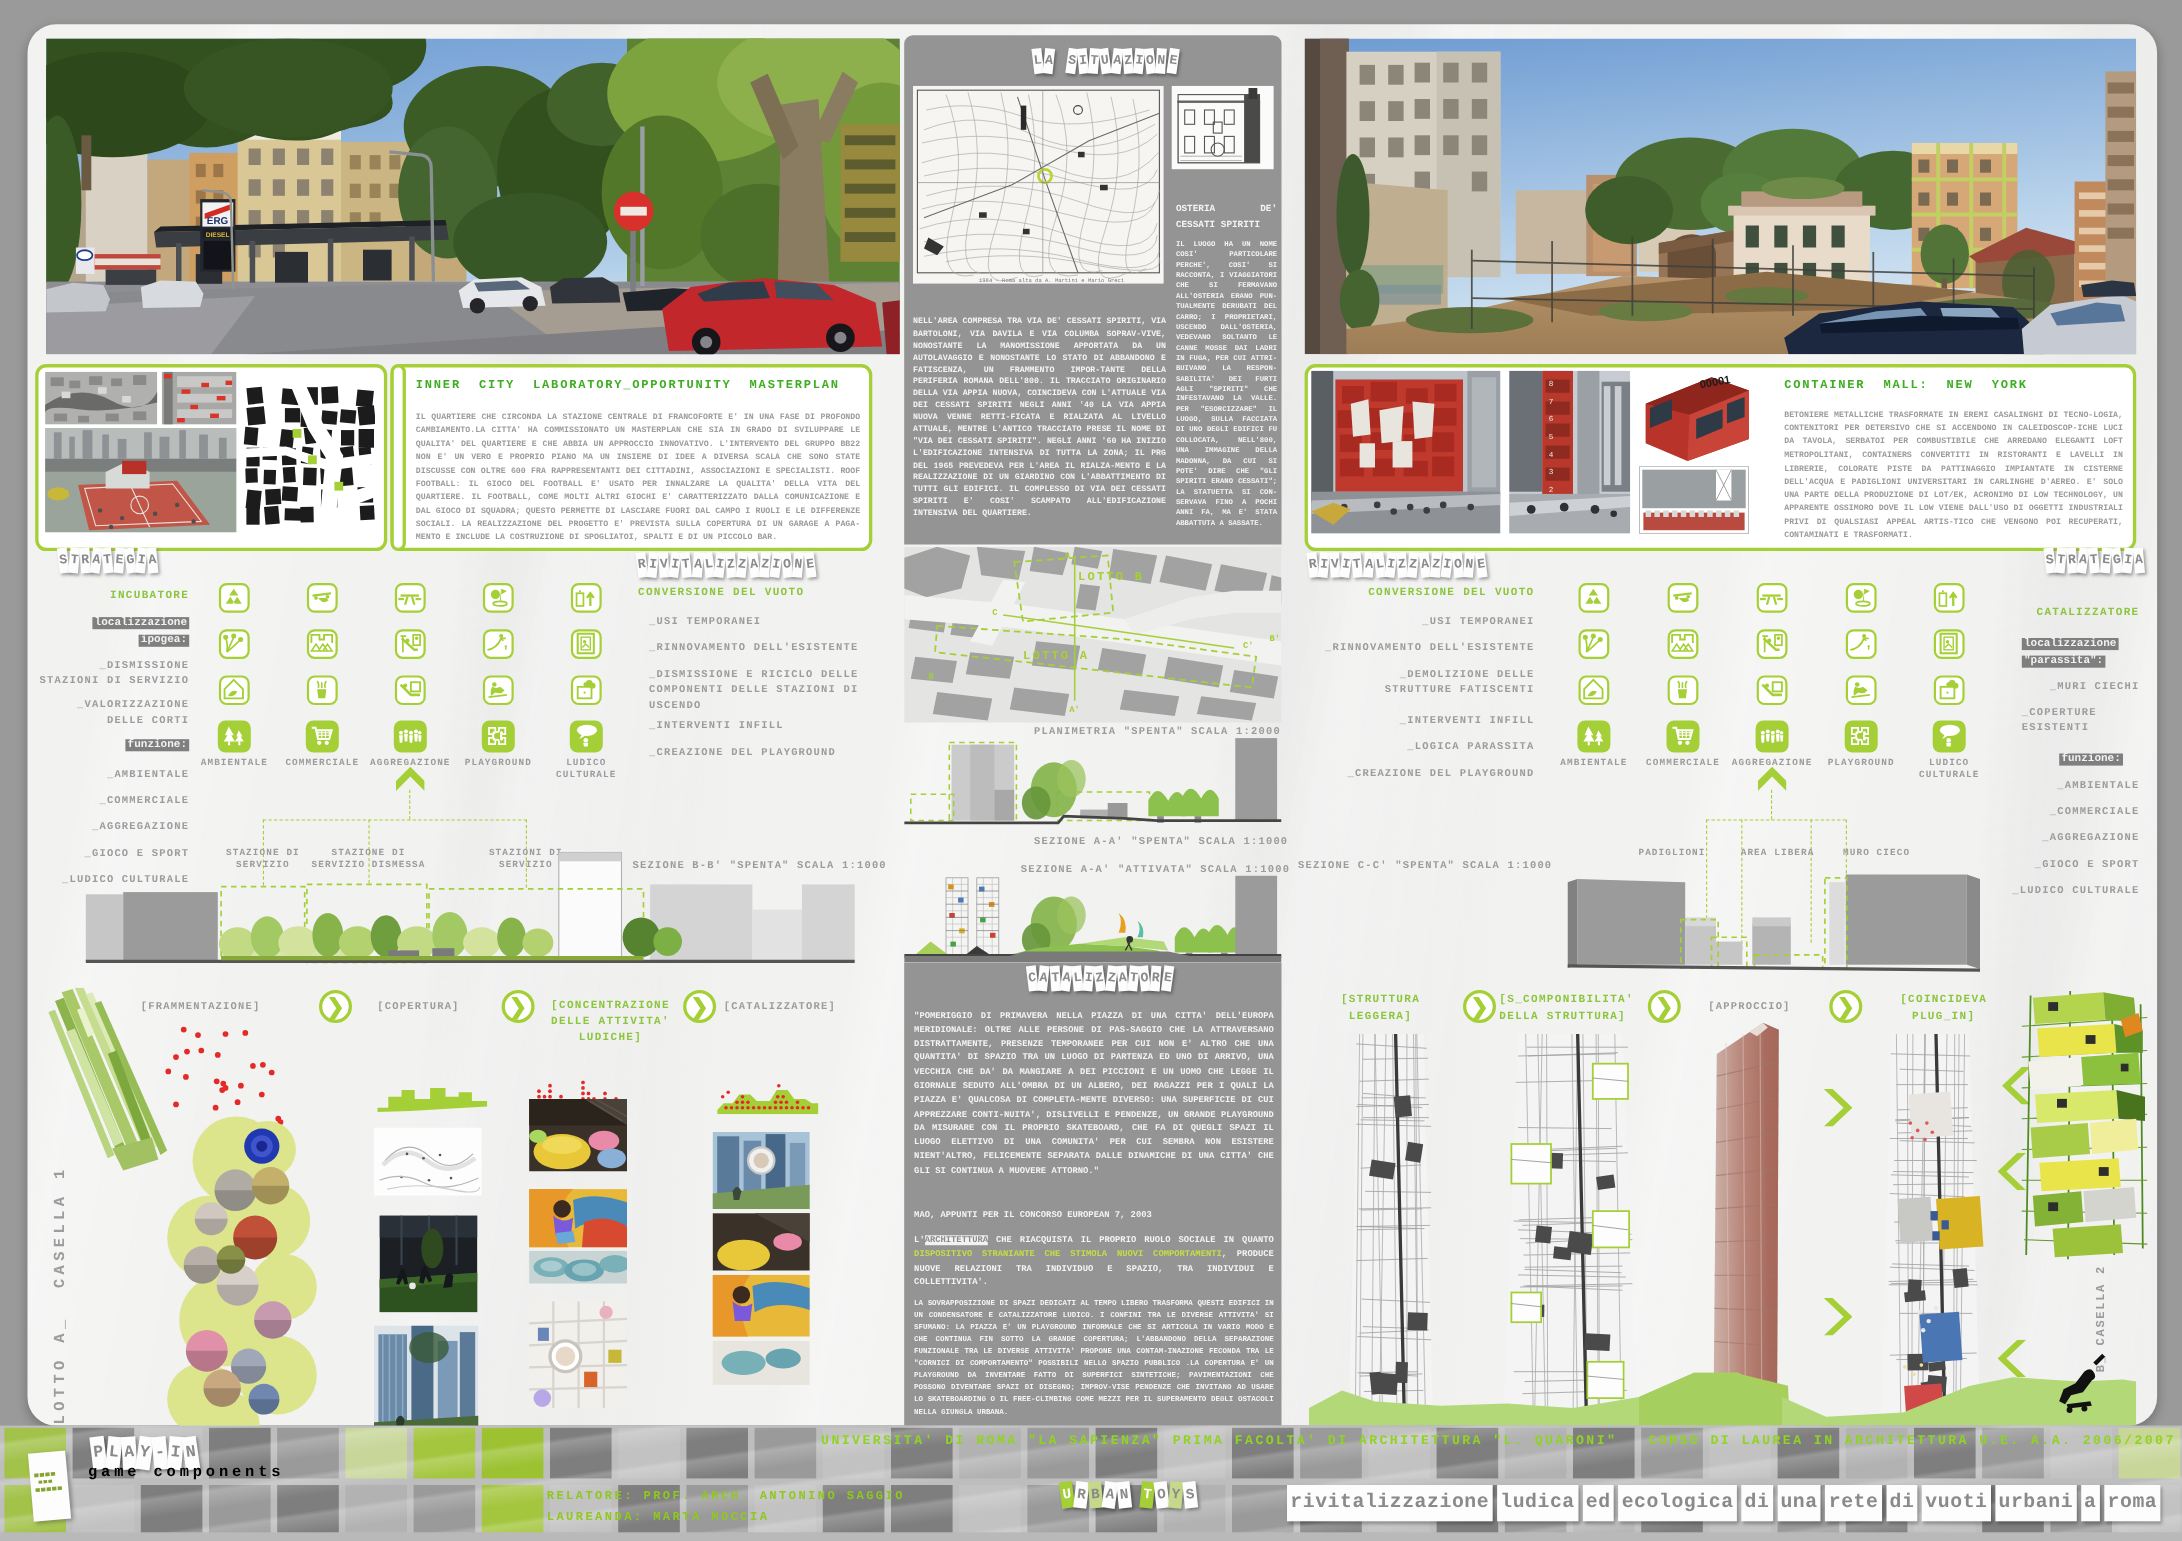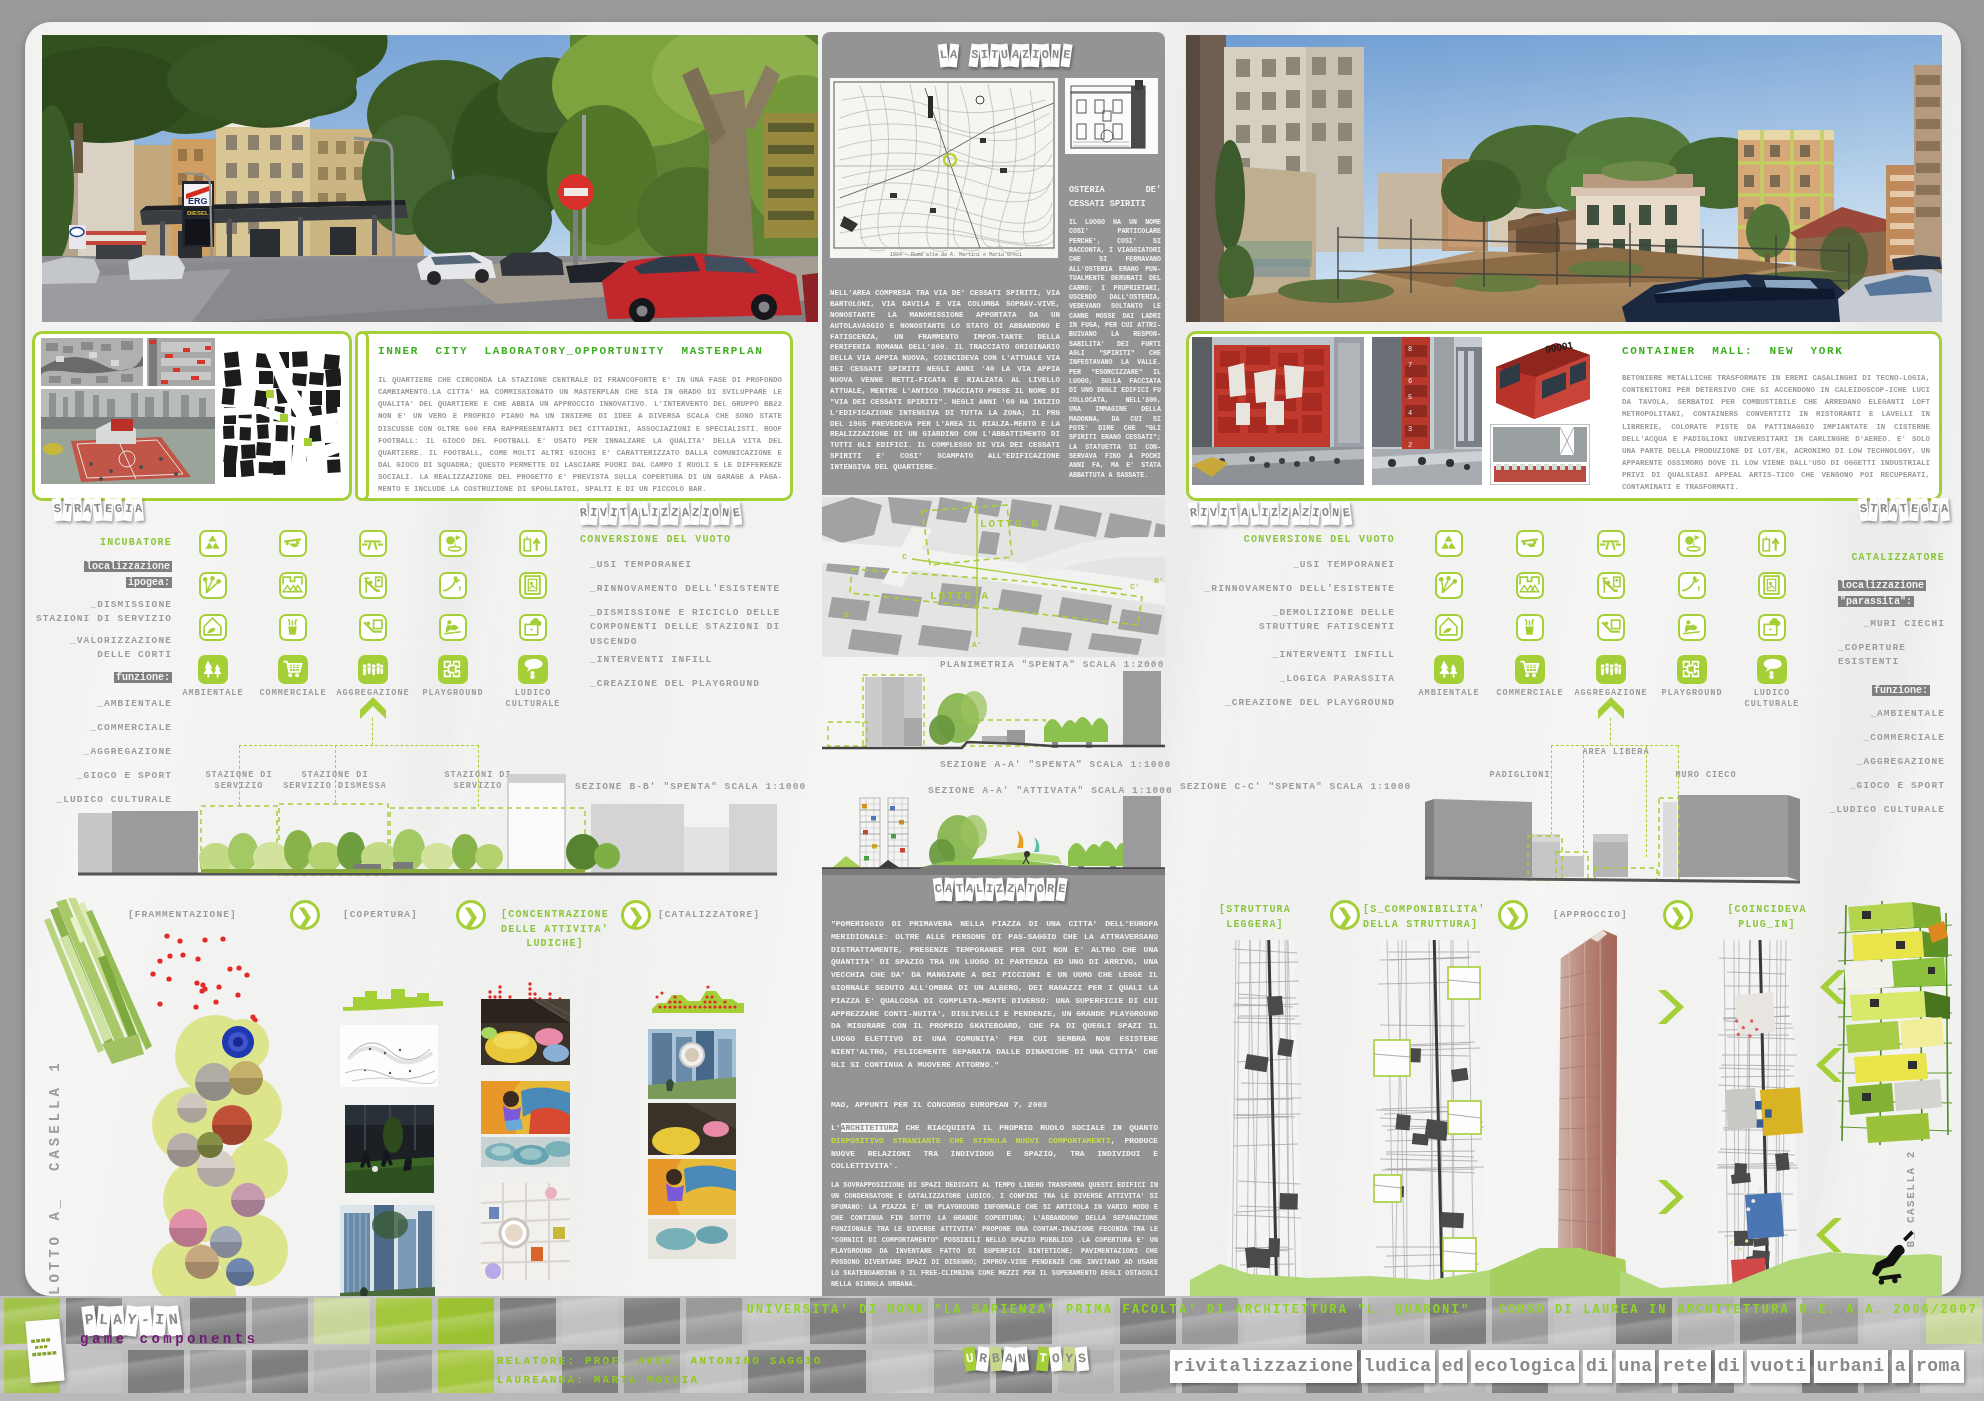--- a/index.html
+++ b/index.html
@@ -996,21 +996,21 @@
 <div class="abs lt" style="left:1770px;top:779px;width:175px;text-align:right">_GIOCO E SPORT</div>
 <div class="abs lt" style="left:1770px;top:803px;width:175px;text-align:right">_LUDICO CULTURALE</div>
 
 <div class="abs ilab" style="left:184px;top:770px;width:110px">STAZIONE DI<br>SERVIZIO</div>
 <div class="abs ilab" style="left:255px;top:770px;width:160px">STAZIONE DI<br>SERVIZIO DISMESSA</div>
 <div class="abs ilab" style="left:423px;top:770px;width:110px">STAZIONI DI<br>SERVIZIO</div>
 <div class="abs lt" style="left:575px;top:780px">SEZIONE B-B' "SPENTA" SCALA 1:1000</div>
 
 <div class="abs lt" style="left:1180px;top:780px">SEZIONE C-C' "SPENTA" SCALA 1:1000</div>
 <div class="abs ilab" style="left:1465px;top:770px;width:110px">PADIGLIONI</div>
-<div class="abs ilab" style="left:1561px;top:747px;width:110px">AREA LIBERA</div>
+<div class="abs ilab" style="left:1561px;top:770px;width:110px">AREA LIBERA</div>
 <div class="abs ilab" style="left:1651px;top:770px;width:110px">MURO CIECO</div>
 
 <svg class="abs" style="left:53px;top:760px" width="740" height="120" viewBox="0 0 740 120">
 <g>
 <rect x="25" y="53" width="34" height="61" fill="#c6c6c6"></rect>
 <rect x="59" y="51" width="86" height="63" fill="#9b9b9b"></rect>
 <rect x="148" y="100" width="130" height="13" fill="#d8e4b0"></rect>
 <rect x="455" y="15" width="57" height="99" fill="#fbfbfb" stroke="#b0b0b0"></rect>
 <rect x="455" y="15" width="57" height="8" fill="#d0d0d0"></rect>
 <rect x="538" y="44" width="93" height="70" fill="#d4d4d4"></rect>
@@ -1919,17 +1919,17 @@
       <rect x="16" y="14" width="6" height="5"></rect>
       <rect x="24" y="14" width="6" height="5"></rect>
 <rect x="2" y="26" width="7" height="6"></rect>
       <rect x="11" y="26" width="7" height="6"></rect>
       <rect x="20" y="26" width="7" height="6"></rect>
       <rect x="29" y="26" width="7" height="6"></rect>
       <rect x="38" y="26" width="7" height="6"></rect>
     </g>
 </svg>
 <div class="abs" style="left:82px;top:1306px"><span class="stamp " style="transform:rotate(-7deg)">P</span><span class="stamp " style="transform:rotate(6deg)">L</span><span class="stamp " style="transform:rotate(-4deg)">A</span><span class="stamp " style="transform:rotate(8deg)">Y</span><span class="stamp " style="transform:rotate(-6deg)">-</span><span class="stamp " style="transform:rotate(5deg)">I</span><span class="stamp " style="transform:rotate(-8deg)">N</span></div>
-<div class="abs" style="left:80px;top:1332px;font:700 14px/1 'Liberation Mono',monospace;color:#701a75;letter-spacing:3.5px">game components</div>
+<div class="abs" style="left:80px;top:1332px;font:700 14px/1 'Liberation Mono',monospace;color:#000000;letter-spacing:3.5px">game components</div>
 <div class="abs" style="left:630px;top:1303px;width:1348px;font:700 12px/1.3 'Liberation Mono',monospace;color:#8fd424;letter-spacing:2.2px;text-align:right;white-space:nowrap">UNIVERSITA' DI ROMA "LA SAPIENZA" PRIMA FACOLTA' DI ARCHITETTURA "L. QUARONI"&nbsp;&nbsp;&nbsp;CORSO DI LAUREA IN ARCHITETTURA U.E. A.A. 2006/2007</div>
 
 <div class="abs" style="left:497px;top:1352px;font:700 11px/1.75 'Liberation Mono',monospace;color:#8fc81e;letter-spacing:2.2px">RELATORE: PROF. ARCH. ANTONINO SAGGIO<br>LAUREANDA: MARTA MOCCIA</div>
 <div class="abs" style="left:963px;top:1347px"><span class="stamp" style="transform:rotate(-8deg);background:#a5cf37;color:#fff;font-size:13px;padding:5px 2px 6px">U</span><span class="stamp" style="transform:rotate(7deg);background:#fdfdfd;color:#8a8a8a;font-size:13px;padding:5px 2px 6px">R</span><span class="stamp" style="transform:rotate(-5deg);background:#c6d98a;color:#8a8a8a;font-size:13px;padding:5px 2px 6px">B</span><span class="stamp" style="transform:rotate(8deg);background:#fdfdfd;color:#8a8a8a;font-size:13px;padding:5px 2px 6px">A</span><span class="stamp" style="transform:rotate(-6deg);background:#fdfdfd;color:#8a8a8a;font-size:13px;padding:5px 2px 6px">N</span><span style="display:inline-block;width:8px"></span><span class="stamp" style="transform:rotate(6deg);background:#a5cf37;color:#fff;font-size:13px;padding:5px 2px 6px">T</span><span class="stamp" style="transform:rotate(-7deg);background:#fdfdfd;color:#8a8a8a;font-size:13px;padding:5px 2px 6px">O</span><span class="stamp" style="transform:rotate(5deg);background:#c6d98a;color:#8a8a8a;font-size:13px;padding:5px 2px 6px">Y</span><span class="stamp" style="transform:rotate(-6deg);background:#fdfdfd;color:#8a8a8a;font-size:13px;padding:5px 2px 6px">S</span></div>
 <div class="abs" style="left:1168px;top:1350px;width:816px;white-space:nowrap"><span style="display:inline-block;background:#fdfdfd;box-shadow:1.5px 2px 3px rgba(0,0,0,.3);color:#8a8a8a;font:700 18px/1 'Liberation Mono',monospace;letter-spacing:0.5px;padding:7px 3px 8px;margin:0 2px">rivitalizzazione</span><span style="display:inline-block;background:#fdfdfd;box-shadow:1.5px 2px 3px rgba(0,0,0,.3);color:#8a8a8a;font:700 18px/1 'Liberation Mono',monospace;letter-spacing:0.5px;padding:7px 3px 8px;margin:0 2px">ludica</span><span style="display:inline-block;background:#fdfdfd;box-shadow:1.5px 2px 3px rgba(0,0,0,.3);color:#8a8a8a;font:700 18px/1 'Liberation Mono',monospace;letter-spacing:0.5px;padding:7px 3px 8px;margin:0 2px">ed</span><span style="display:inline-block;background:#fdfdfd;box-shadow:1.5px 2px 3px rgba(0,0,0,.3);color:#8a8a8a;font:700 18px/1 'Liberation Mono',monospace;letter-spacing:0.5px;padding:7px 3px 8px;margin:0 2px">ecologica</span><span style="display:inline-block;background:#fdfdfd;box-shadow:1.5px 2px 3px rgba(0,0,0,.3);color:#8a8a8a;font:700 18px/1 'Liberation Mono',monospace;letter-spacing:0.5px;padding:7px 3px 8px;margin:0 2px">di</span><span style="display:inline-block;background:#fdfdfd;box-shadow:1.5px 2px 3px rgba(0,0,0,.3);color:#8a8a8a;font:700 18px/1 'Liberation Mono',monospace;letter-spacing:0.5px;padding:7px 3px 8px;margin:0 2px">una</span><span style="display:inline-block;background:#fdfdfd;box-shadow:1.5px 2px 3px rgba(0,0,0,.3);color:#8a8a8a;font:700 18px/1 'Liberation Mono',monospace;letter-spacing:0.5px;padding:7px 3px 8px;margin:0 2px">rete</span><span style="display:inline-block;background:#fdfdfd;box-shadow:1.5px 2px 3px rgba(0,0,0,.3);color:#8a8a8a;font:700 18px/1 'Liberation Mono',monospace;letter-spacing:0.5px;padding:7px 3px 8px;margin:0 2px">di</span><span style="display:inline-block;background:#fdfdfd;box-shadow:1.5px 2px 3px rgba(0,0,0,.3);color:#8a8a8a;font:700 18px/1 'Liberation Mono',monospace;letter-spacing:0.5px;padding:7px 3px 8px;margin:0 2px">vuoti</span><span style="display:inline-block;background:#fdfdfd;box-shadow:1.5px 2px 3px rgba(0,0,0,.3);color:#8a8a8a;font:700 18px/1 'Liberation Mono',monospace;letter-spacing:0.5px;padding:7px 3px 8px;margin:0 2px">urbani</span><span style="display:inline-block;background:#fdfdfd;box-shadow:1.5px 2px 3px rgba(0,0,0,.3);color:#8a8a8a;font:700 18px/1 'Liberation Mono',monospace;letter-spacing:0.5px;padding:7px 3px 8px;margin:0 2px">a</span><span style="display:inline-block;background:#fdfdfd;box-shadow:1.5px 2px 3px rgba(0,0,0,.3);color:#8a8a8a;font:700 18px/1 'Liberation Mono',monospace;letter-spacing:0.5px;padding:7px 3px 8px;margin:0 2px">roma</span></div>
 </body></html>

